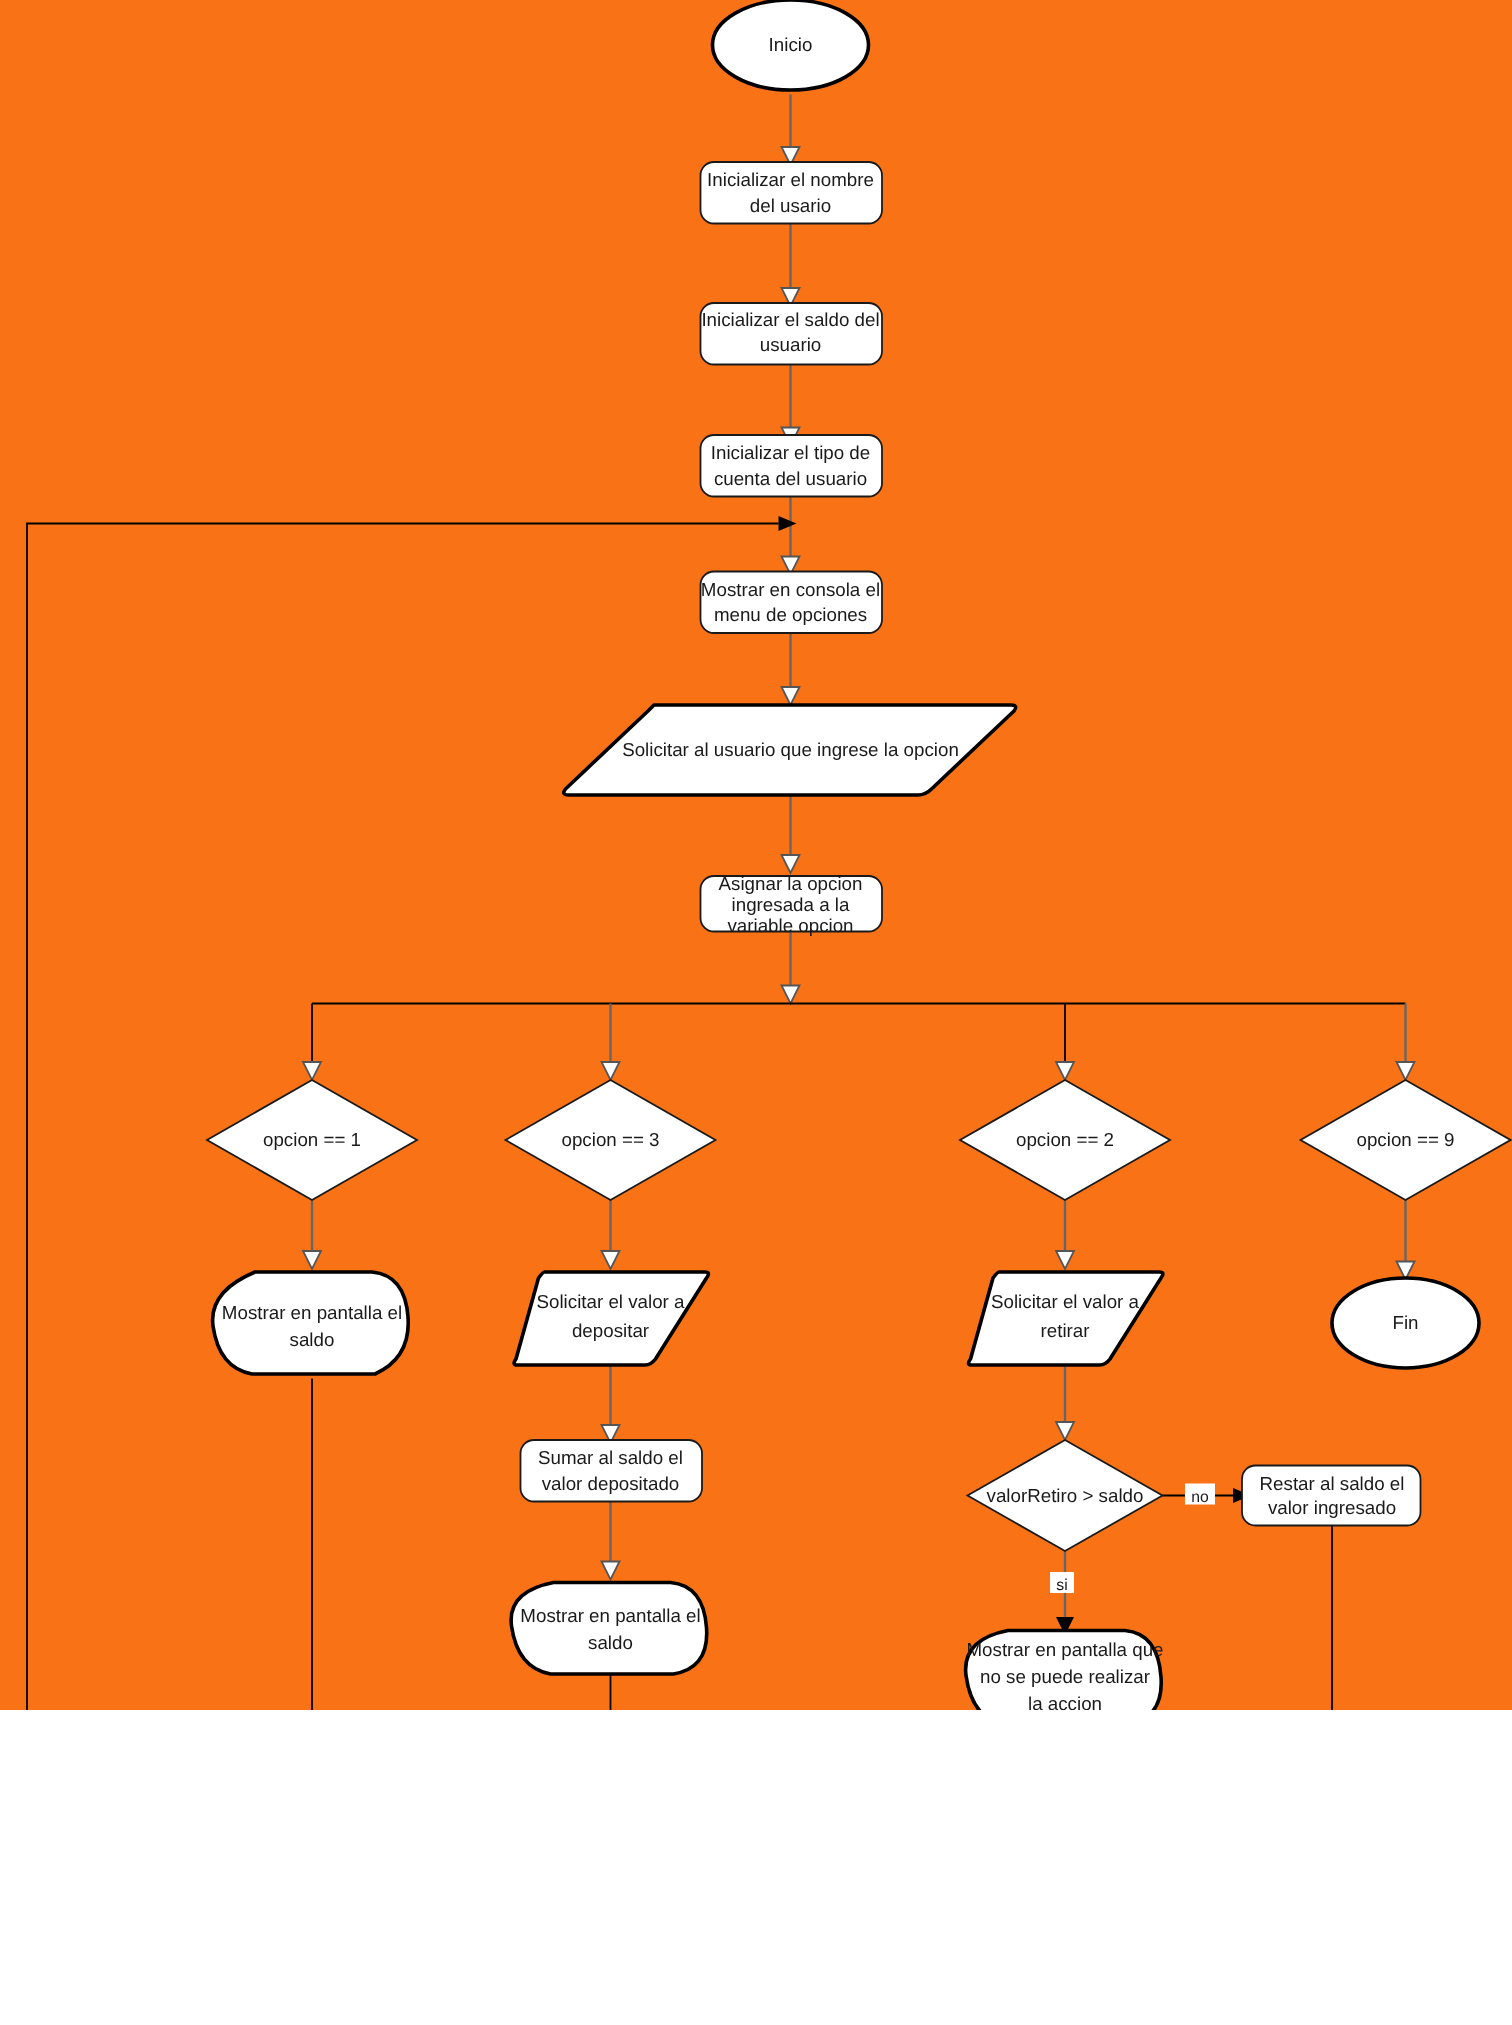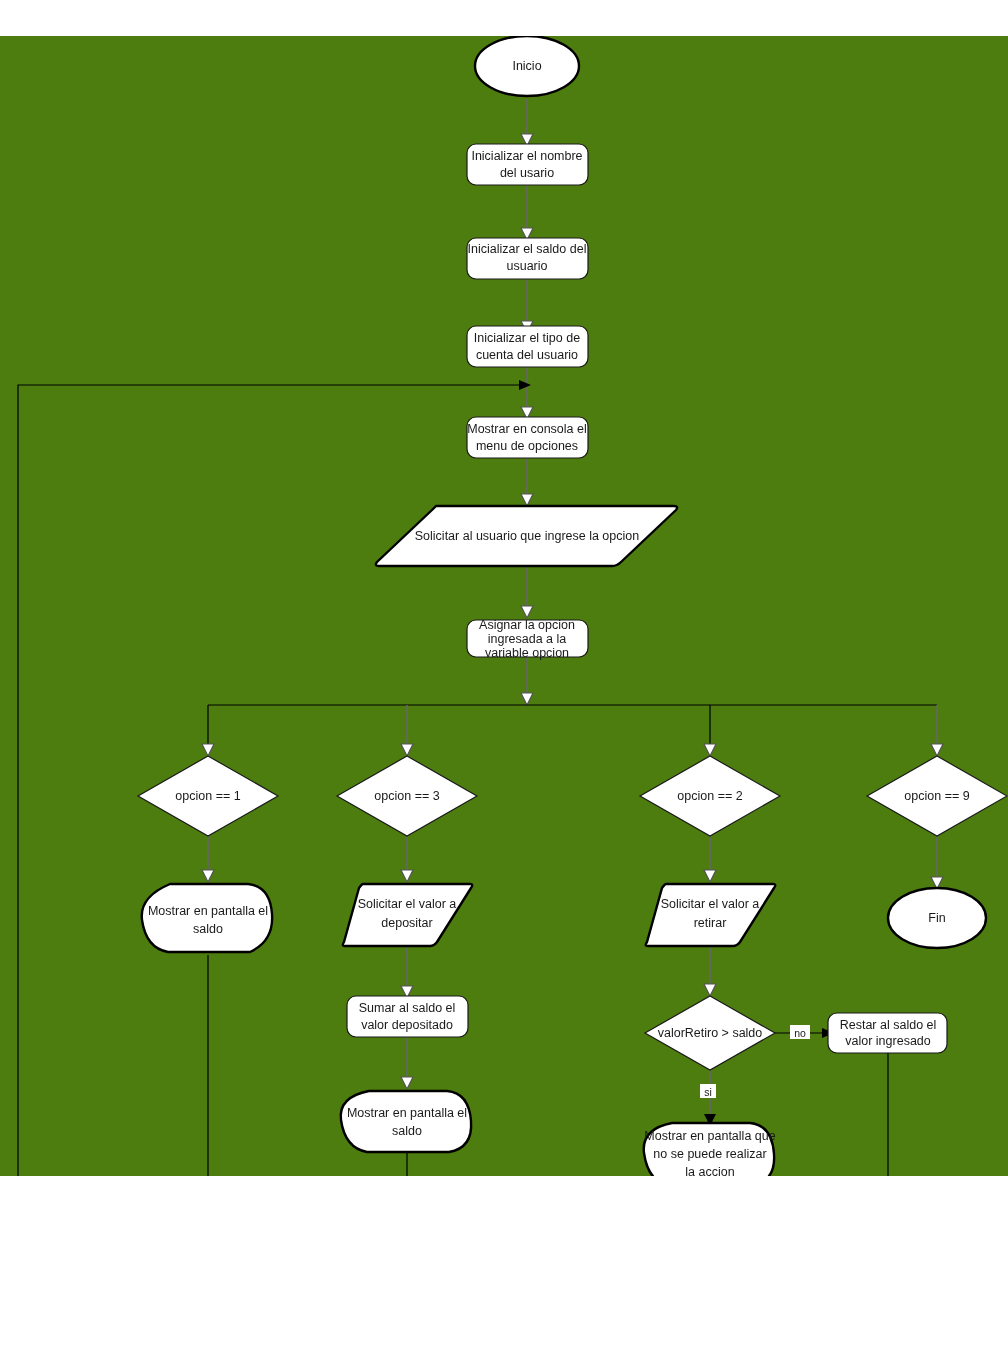--- a/index.html
+++ b/index.html
@@ -9,23 +9,22 @@
     background: #ffffff;
   }
   body {
     font-family: "Liberation Sans", sans-serif;
     color: #1a1a1a;
   }
   #canvas {
     position: relative;
     width: 1008px;
     height: 1140px;
-    background: #4d7c0f;
+    background: #f97316;
     overflow: hidden;
-    margin-top: 36px;
   }
   #flow-svg {
     position: absolute;
     left: 0;
     top: 0;
     width: 1008px;
     height: 1350px;
   }
   .node-label {
     font-size: 12.5px;

